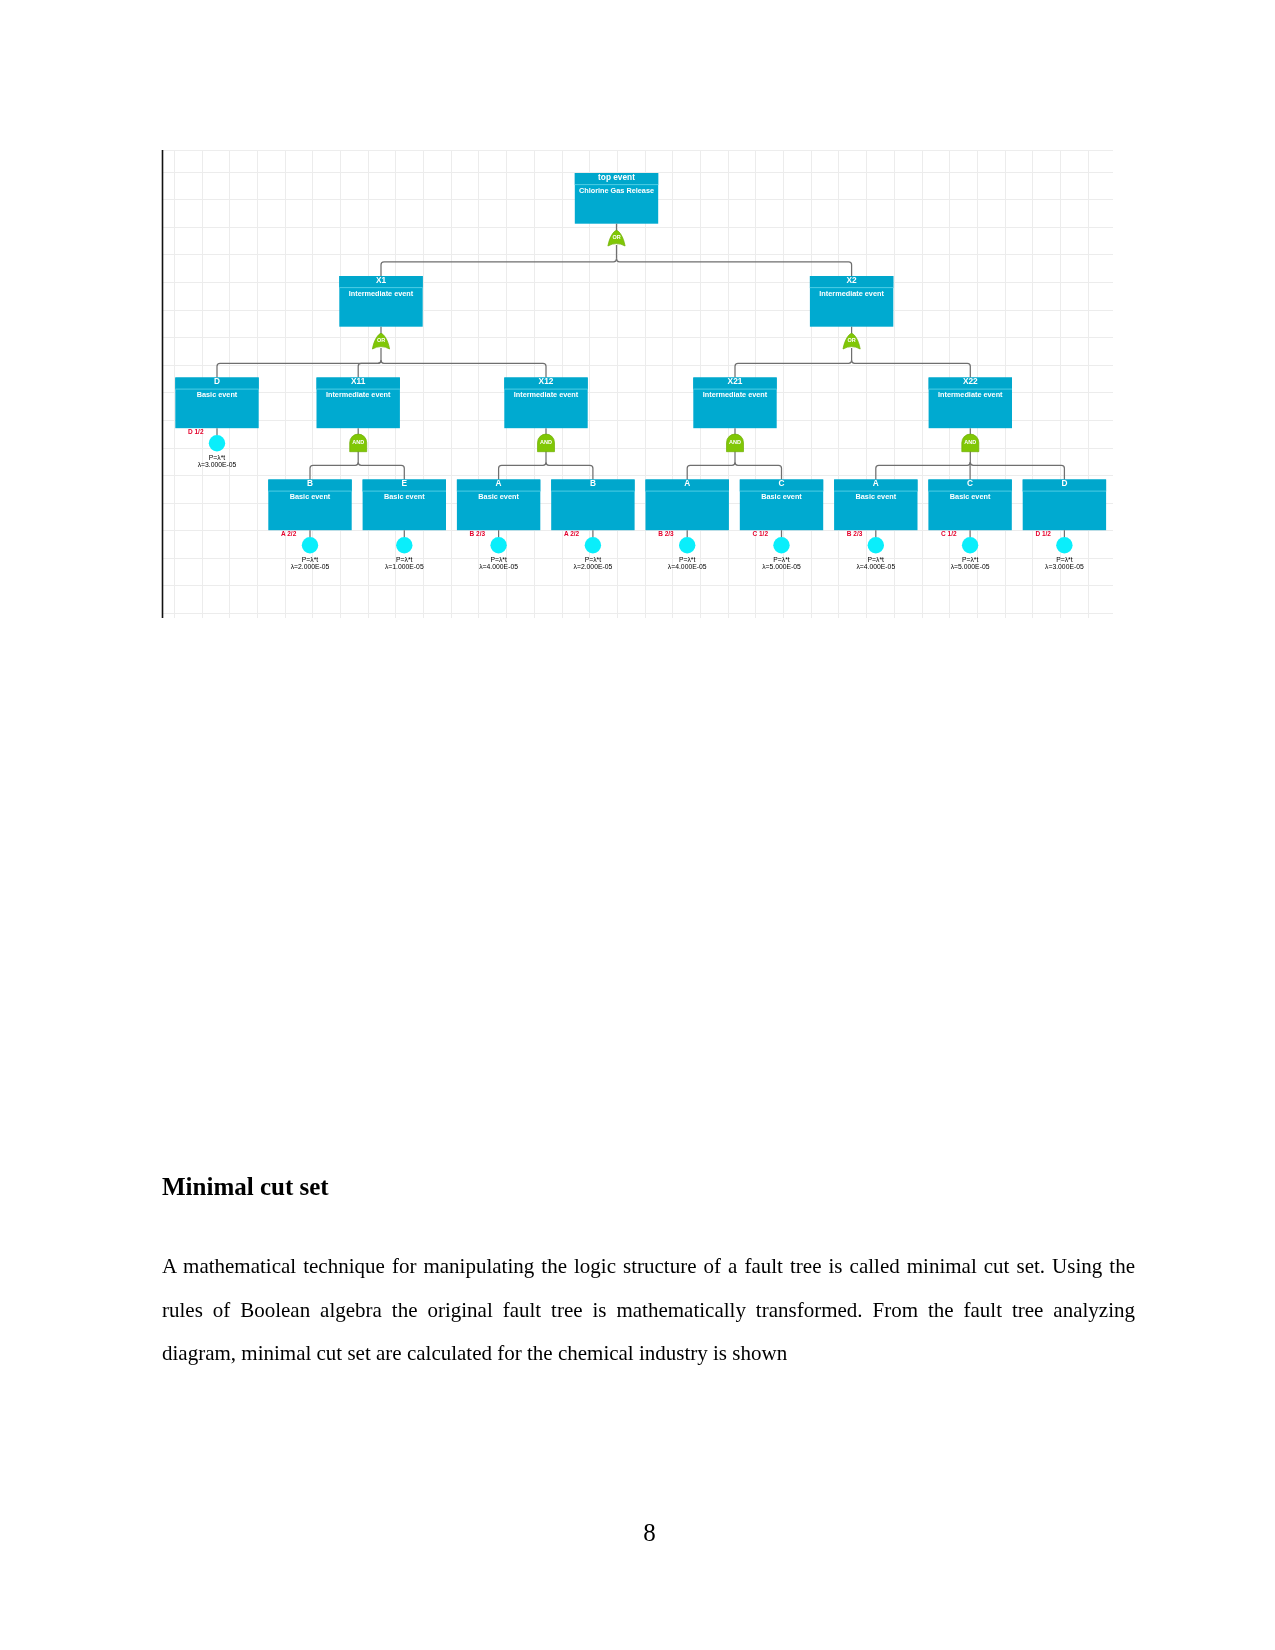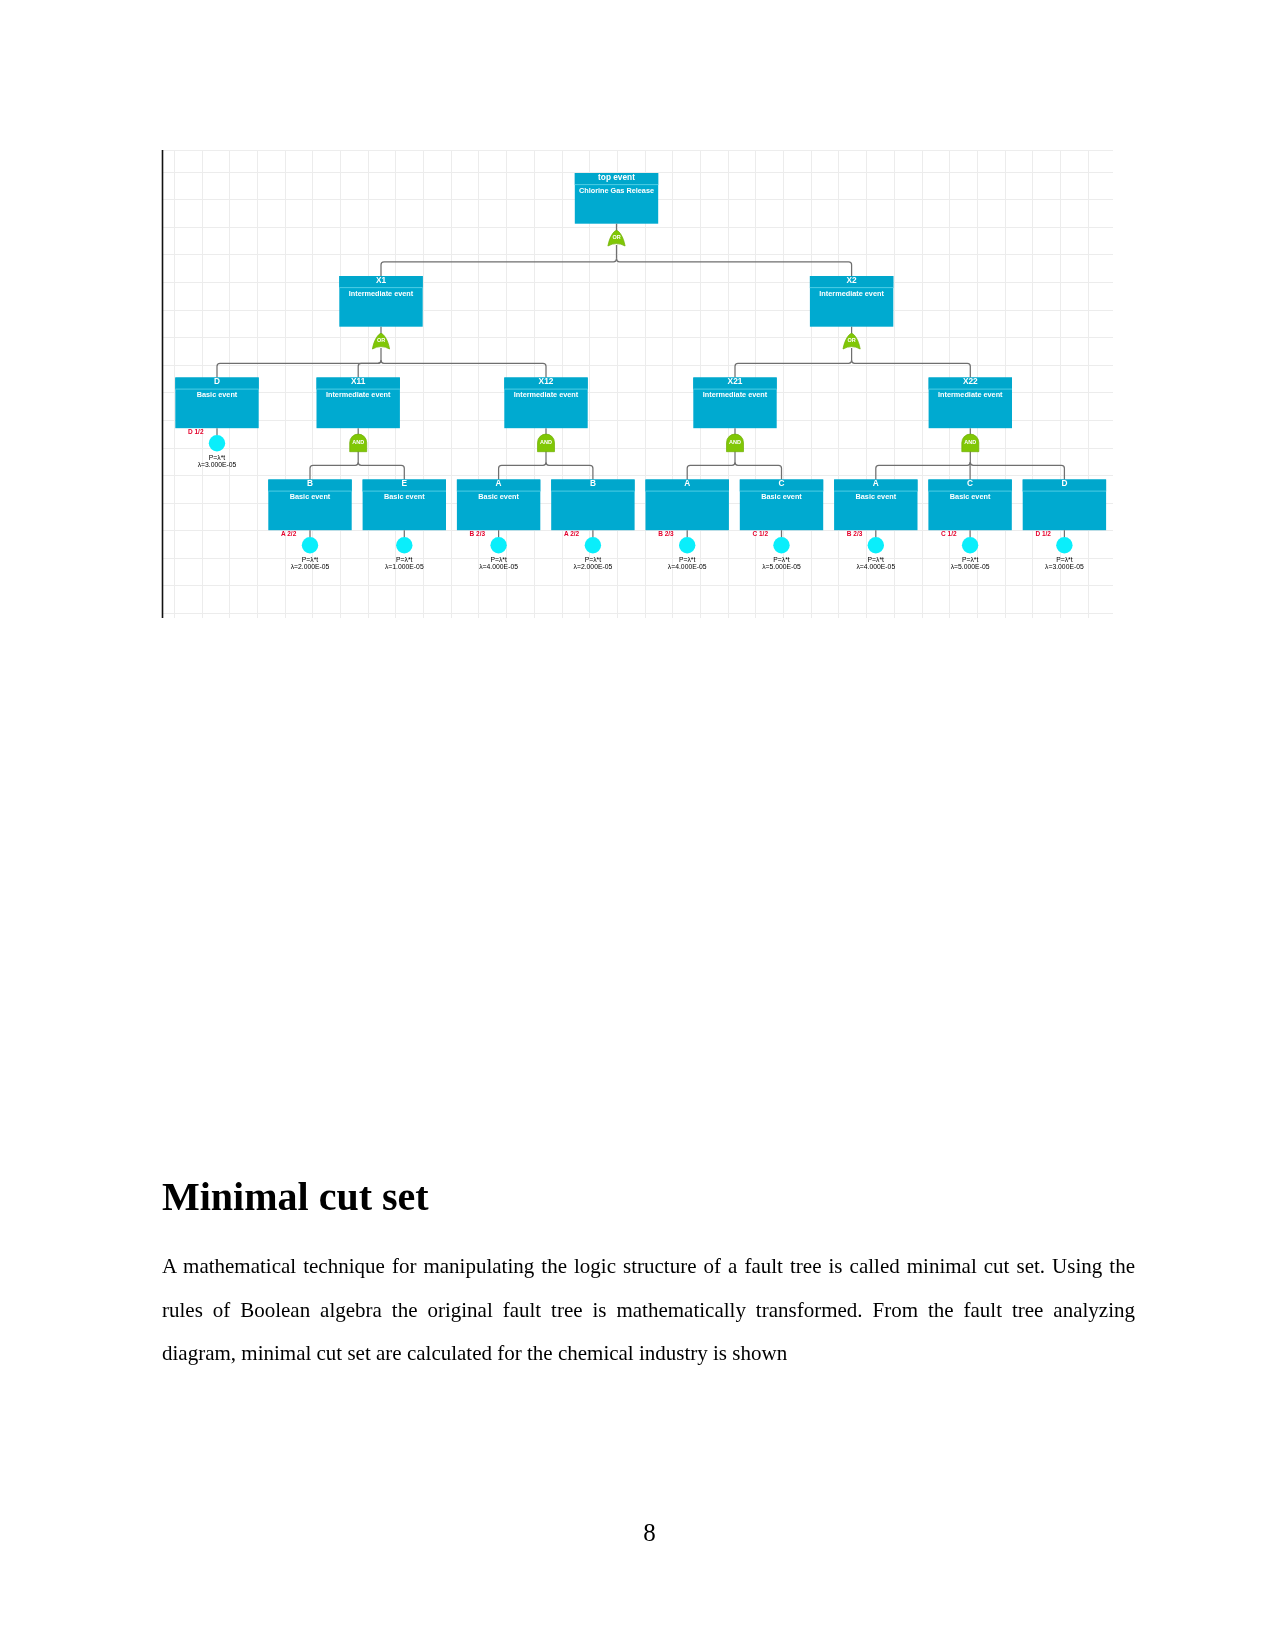--- a/index.html
+++ b/index.html
@@ -1,20 +1,20 @@
 <!DOCTYPE html>
 <html><head>
 <meta charset="utf-8">
 <style>
   html,body{margin:0;padding:0;background:#ffffff;}
   body{width:1275px;height:1650px;position:relative;overflow:hidden;
        font-family:"Liberation Serif",serif;}
   .page{position:absolute;left:12px;top:0;width:1275px;height:1650px;background:#fff;}
   #diagram-svg{position:absolute;left:0;top:0;}
-  .section-h{position:absolute;left:150px;top:1173px;font-weight:bold;font-size:40px;color:#000;
+  .section-h{position:absolute;left:150px;top:1173px;font-weight:bold;font-size:25px;color:#000;
              font-family:"Liberation Serif",serif;white-space:nowrap;}
   .para{position:absolute;left:150px;top:1245.3px;width:973px;font-size:21px;line-height:43.4px;
         color:#000;text-align:justify;font-family:"Liberation Serif",serif;}
   .pageno{position:absolute;left:0;top:1519px;width:1275px;text-align:center;font-size:25px;color:#000;
           font-family:"Liberation Serif",serif;}
 </style>
 </head>
 <body>
 
 <div class="page">

